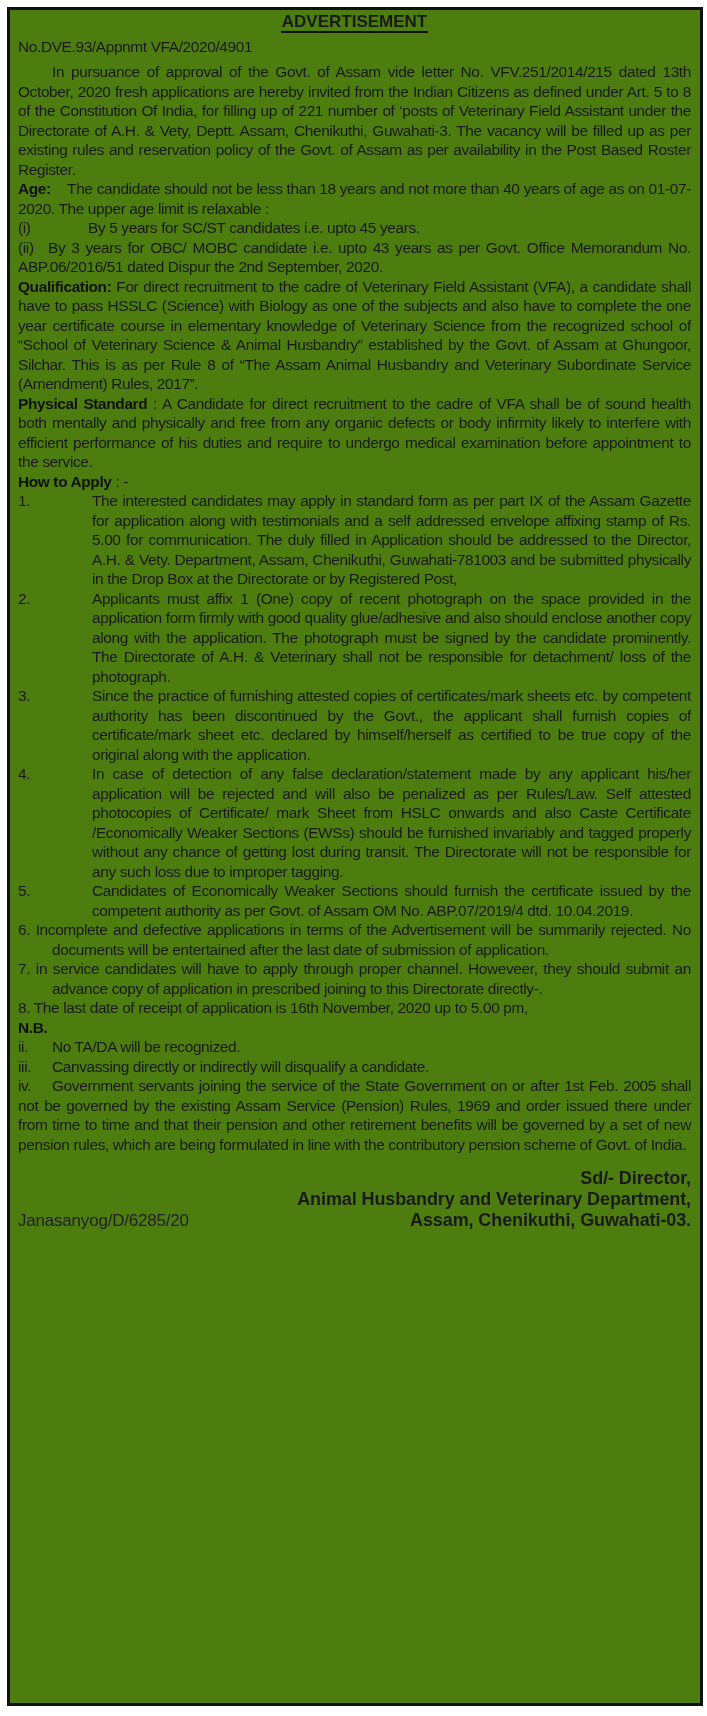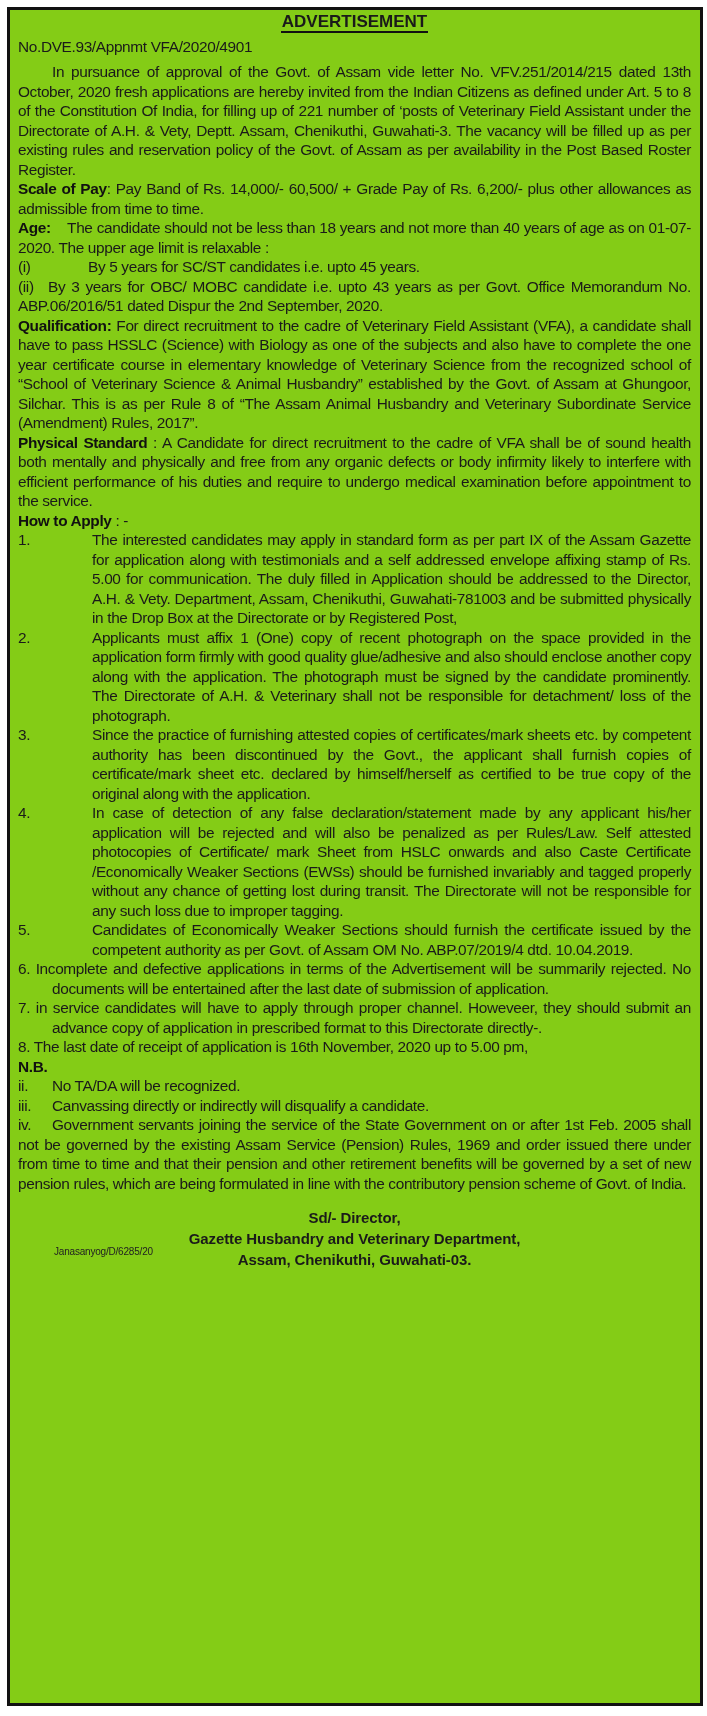--- a/index.html
+++ b/index.html
@@ -1,19 +1,19 @@
 <!DOCTYPE html>
 <html><head>
 <meta charset="utf-8">
 <style>
   html, body { margin: 0; padding: 0; background: #ffffff; }
   body { width: 707px; height: 1716px; position: relative; overflow: hidden; }
   .frame {
     position: absolute; left: 7px; top: 7px; width: 690px; height: 1693px;
-    border: 3px solid #111; box-sizing: content-box; background: #84cc16;
+    border: 3px solid #111; box-sizing: content-box; background: #4d7c0f;
   }
   .inner {
     position: absolute; left: 8px; right: 9px; top: 0;
     font-family: "Liberation Sans", sans-serif;
     font-size: 15.4px; line-height: 19.5px; color: #1a1a1a;
     letter-spacing: -0.35px;
   }
   .heading {
     text-align: center; font-weight: bold; font-size: 17px;
     margin-top: 1px; height: 22px; line-height: 22px; letter-spacing: 0;
@@ -26,42 +26,41 @@
   .indent { text-indent: 34px; }
   b { font-weight: bold; color: #111; }
   .row { display: flex; text-align: justify; }
   .row .mk { flex: 0 0 auto; }
   .row .tx { flex: 1 1 auto; text-align: justify; margin-left: 40px; }
   .age-sub .mk { width: 30px; }
   .apply .mk { width: 34px; }
   .hang2 { padding-left: 34px; text-indent: -34px; text-align: justify; }
   .nb-item { text-align: justify; }
   .nb-item .mk-inline { display: inline-block; width: 34px; }
-  .sign { text-align: center; font-weight: bold; font-size: 15px; line-height: 21px; letter-spacing: -0.1px; }
+  .sign { text-align: right; font-weight: bold; font-size: 18px; line-height: 21px; letter-spacing: -0.1px; }
   .sign-block { position: relative; margin-top: 14px; }
   .code {
-    position: absolute; left: 0; bottom: 8px; font-size: 10px; letter-spacing: -0.2px;
-    color: #222; line-height: 21px; margin-left: 36px;
+    position: absolute; left: 0; bottom: 0; font-size: 17px; letter-spacing: -0.2px;
+    color: #222; line-height: 21px;
   }
 </style>
 </head>
 <body>
 
 <div class="frame">
   <div class="inner">
 
     <div class="heading">
       <span>ADVERTISEMENT</span>
     </div>
 
     <div class="ref">No.DVE.93/Appnmt VFA/2020/4901</div>
 
     <p class="indent">In pursuance of approval of the Govt. of Assam vide letter No. VFV.251/2014/215 dated 13th October, 2020 fresh applications are hereby invited from the Indian Citizens as defined under Art. 5 to 8 of the Constitution Of India, for filling up of 221 number of ‘posts of Veterinary Field Assistant under the Directorate of A.H. &amp; Vety, Deptt. Assam, Chenikuthi, Guwahati-3. The vacancy will be filled up as per existing rules and reservation policy of the Govt. of Assam as per availability in the Post Based Roster Register.</p>
 
-    <p><b>Scale of Pay</b><span>: Pay Band of Rs. 14,000/- 60,500/ + Grade Pay of Rs. 6,200/- plus other allowances as admissible from time to time.</span></p>
 
     <p><b>Age:</b>&nbsp;&nbsp;&nbsp;&nbsp;<span>The candidate should not be less than 18 years and not more than 40 years of age as on 01-07-2020. The upper age limit is relaxable :</span></p>
 
     <div class="row age-sub">
       <span class="mk">(i)</span>
       <span class="tx">By 5 years for SC/ST candidates i.e. upto 45 years.</span>
     </div>
     <p><span style="display:inline-block;width:30px">(ii)</span><span>By 3 years for OBC/ MOBC candidate i.e. upto 43 years as per Govt. Office Memorandum No. ABP.06/2016/51 dated Dispur the 2nd September, 2020.</span></p>
 
     <p><b>Qualification:</b> <span>For direct recruitment to the cadre of Veterinary Field Assistant (VFA), a candidate shall have to pass HSSLC (Science) with Biology as one of the subjects and also have to complete the one year certificate course in elementary knowledge of Veterinary Science from the recognized school of “School of Veterinary Science &amp; Animal Husbandry” established by the Govt. of Assam at Ghungoor, Silchar. This is as per Rule 8 of “The Assam Animal Husbandry and Veterinary Subordinate Service (Amendment) Rules, 2017”.</span></p>
@@ -85,30 +84,30 @@
     <div class="row apply">
       <span class="mk">4.</span>
       <span class="tx">In case of detection of any false declaration/statement made by any applicant his/her application will be rejected and will also be penalized as per Rules/Law. Self attested photocopies of Certificate/ mark Sheet from HSLC onwards and also Caste Certificate /Economically Weaker Sections (EWSs) should be furnished invariably and tagged properly without any chance of getting lost during transit. The Directorate will not be responsible for any such loss due to improper tagging.</span>
     </div>
     <div class="row apply">
       <span class="mk">5.</span>
       <span class="tx">Candidates of Economically Weaker Sections should furnish the certificate issued by the competent authority as per Govt. of Assam OM No. ABP.07/2019/4 dtd. 10.04.2019.</span>
     </div>
 
     <p class="hang2"><span>6.</span> <span>Incomplete and defective applications in terms of the Advertisement will be summarily rejected. No documents will be entertained after the last date of submission of application.</span></p>
-    <p class="hang2"><span>7.</span> <span>in service candidates will have to apply through proper channel. Howeveer, they should submit an advance copy of application in prescribed format to this Directorate directly-.</span></p>
+    <p class="hang2"><span>7.</span> <span>in service candidates will have to apply through proper channel. Howeveer, they should submit an advance copy of application in prescribed joining to this Directorate directly-.</span></p>
     <p><span>8.</span> <span>The last date of receipt of application is 16th November, 2020 up to 5.00 pm,</span></p>
 
     <p><b>N.B.</b></p>
 
     <p class="nb-item"><span class="mk-inline">ii.</span><span>No TA/DA will be recognized.</span></p>
     <p class="nb-item"><span class="mk-inline">iii.</span><span>Canvassing directly or indirectly will disqualify a candidate.</span></p>
     <p class="nb-item"><span class="mk-inline">iv.</span><span>Government servants joining the service of the State Government on or after 1st Feb. 2005 shall not be governed by the existing Assam Service (Pension) Rules, 1969 and order issued there under from time to time and that their pension and other retirement benefits will be governed by a set of new pension rules, which are being formulated in line with the contributory pension scheme of Govt. of India.</span></p>
 
     <div class="sign-block">
       <div class="sign">Sd/- Director,</div>
-      <div class="sign">Gazette Husbandry and Veterinary Department,</div>
+      <div class="sign">Animal Husbandry and Veterinary Department,</div>
       <div class="sign">Assam, Chenikuthi, Guwahati-03.</div>
       <div class="code">Janasanyog/D/6285/20</div>
     </div>
 
   </div>
 </div>
 
 </body></html>

